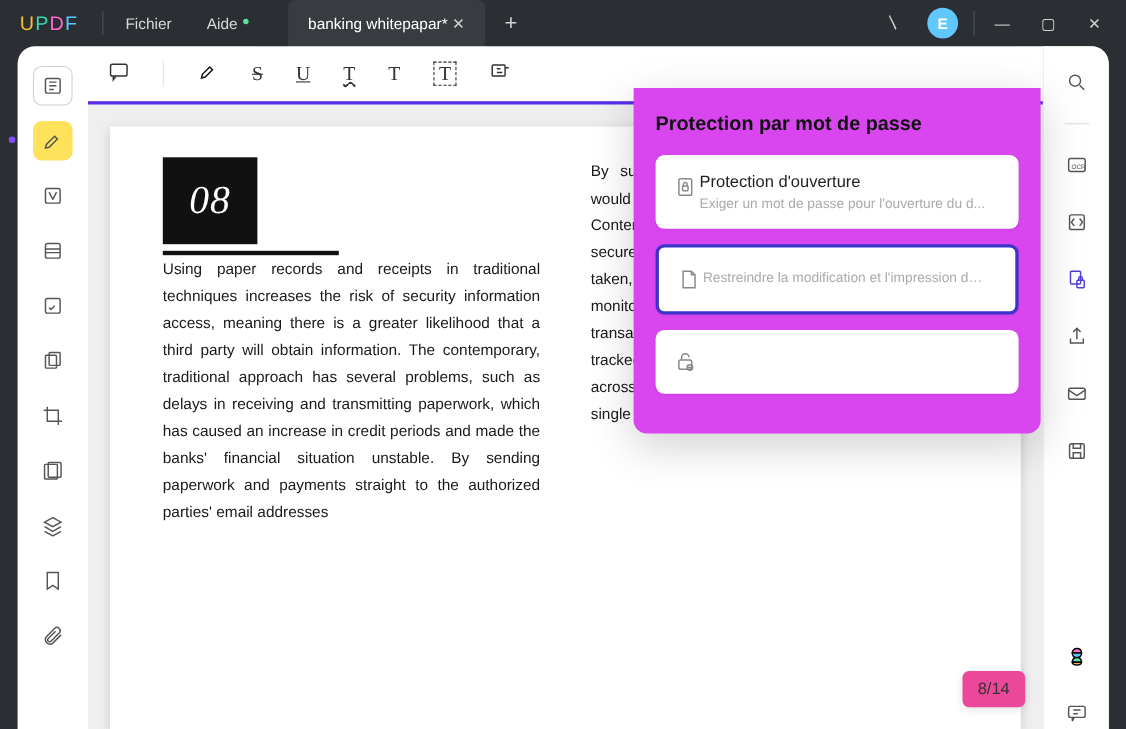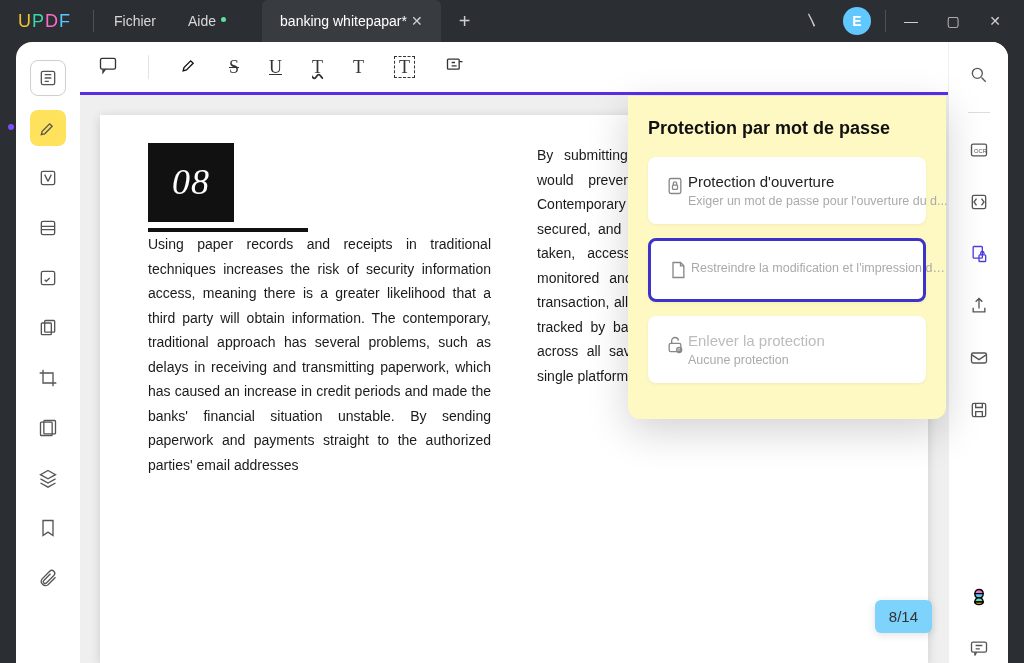--- a/index.html
+++ b/index.html
@@ -97,40 +97,40 @@
   .h-ml{top:50%;left:-4px;margin-top:-4px}.h-mr{top:50%;right:-4px;margin-top:-4px}
 
   .right-rail { width:60px; background:#fff; display:flex; flex-direction:column; align-items:center; padding-top:18px; gap:22px; border-left:1px solid #efefef;}
   .ric { width:30px; height:30px; display:flex; align-items:center; justify-content:center; color:#555; cursor:pointer; }
   .ric.active { color:#4e3fd8; }
   .sp { flex:1; }
   .ai-btn { width:28px; height:28px; border-radius:8px; display:flex; align-items:center; justify-content:center; font-size:18px; }
 
   
   .panel {
-    position:absolute; top:54px; right:62px; width:318px;
-    background:#fef9c3; border-radius:0 0 12px 12px;
+    position:absolute; top:38px; right:62px; width:370px;
+    background:#d946ef; border-radius:0 0 12px 12px;
     box-shadow:0 12px 40px rgba(0,0,0,.18);
     padding:22px 20px 22px 20px; z-index:10;
   }
   .panel-title { font-size:18px; font-weight:700; color:#111; margin-bottom:18px; }
   .opt {
     display:flex; gap:0; align-items:flex-start;
     padding:16px 14px; border-radius:8px; background:#fff; margin-bottom:14px;
     box-shadow:0 1px 3px rgba(0,0,0,.06);
     cursor:pointer;
   }
   .opt.highlight { border:3px solid #3d33c9; }
   .opt .oicon { width:26px; height:26px; flex-shrink:0; color:#888; display:flex; align-items:center; justify-content:center; }
   .opt .olabel { font-size:15px; color:#222; font-weight:500; }
   .opt .osub { font-size:12.5px; color:#aaa; margin-top:4px; white-space:nowrap; overflow:hidden; text-overflow:ellipsis; max-width:260px; }
   .opt.single { align-items:center; }
 
   .page-indicator {
-    position:absolute; right:76px; bottom:30px; background:#7dd3fc;
+    position:absolute; right:76px; bottom:20px; background:#ec4899;
     padding:8px 14px; border-radius:6px; box-shadow:0 2px 8px rgba(0,0,0,.12);
     font-size:15px; color:#333; z-index:5;
   }
 
   .pill-dot { position:absolute; left:8px; top:124px; width:6px; height:6px; border-radius:50%; background:#7d4dff; }
 
   svg { width:20px; height:20px; stroke:currentColor; fill:none; stroke-width:1.6; }
 </style>
 </head>
 <body>
@@ -369,24 +369,20 @@
 
     <div class="opt">
       <div class="oicon">
           <svg viewBox="0 0 24 24">
             <rect x="5" y="10" width="14" height="10" rx="2"></rect>
             <path d="M8 10V7a4 4 0 018 0"></path>
             <circle cx="17" cy="18" r="3"></circle>
             <path d="M15 18h4"></path>
           </svg>
         </div>
-      <div>
-        <div class="olabel" style="color:#bcbcbc">Enlever la protection</div>
-        <div class="osub">Aucune protection</div>
-      </div>
     </div>
 
   </div>
 
   <div class="page-indicator">8/14</div>
 </div>
 
 <div class="pill-dot"></div>
 
 </body></html>

